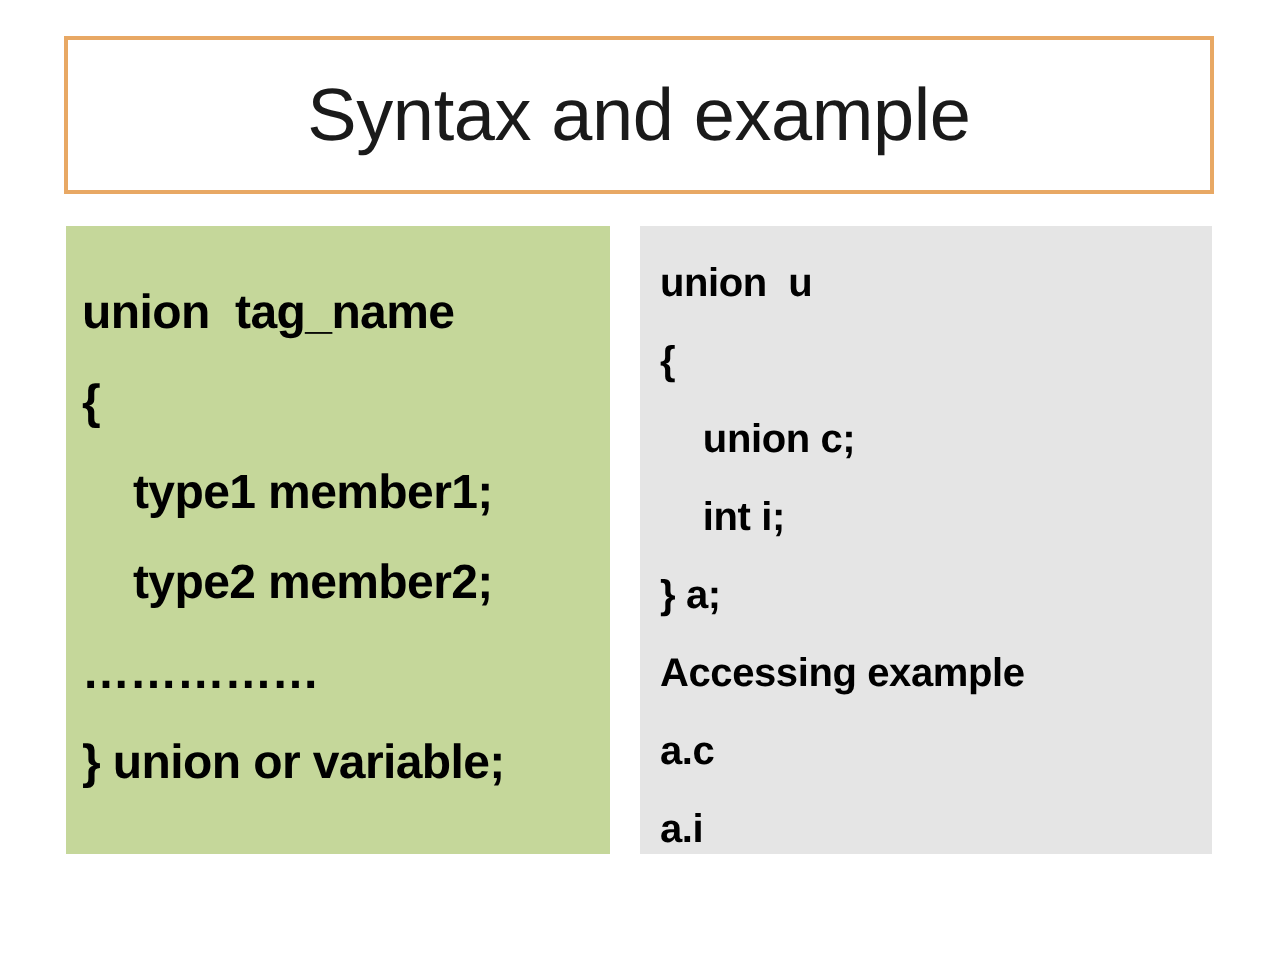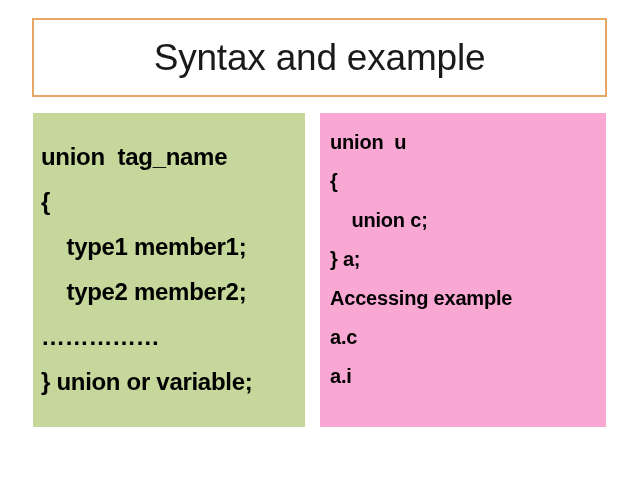--- a/index.html
+++ b/index.html
@@ -60,21 +60,21 @@
     height: 314px;
     background: #C5D79A;
     padding: 21px 10px 0 8px;
   }
 
   .panel-right {
     left: 320px;
     top: 113px;
     width: 286px;
     height: 314px;
-    background: #f9a8d4;
+    background: #e5e5e5;
     padding: 10px 10px 0 10px;
   }
 
   .code-line {
     font-family: "Liberation Sans", sans-serif;
     font-weight: bold;
     color: #000000;
     white-space: pre;
   }
 
@@ -114,19 +114,20 @@
     <div class="code-line">    type1 member1;</div>
     <div class="code-line">    type2 member2;</div>
     <div class="code-line dots-line">……………</div>
     <div class="code-line">} union or variable;</div>
   </div>
 
   <div class="panel panel-right">
     <div class="code-line">union  u</div>
     <div class="code-line">{</div>
     <div class="code-line">    union c;</div>
+    <div class="code-line">    int i;</div>
     <div class="code-line">} a;</div>
     <div class="code-line">Accessing example</div>
     <div class="code-line">a.c</div>
     <div class="code-line">a.i</div>
   </div>
 
 </div>
 
 </body></html>

